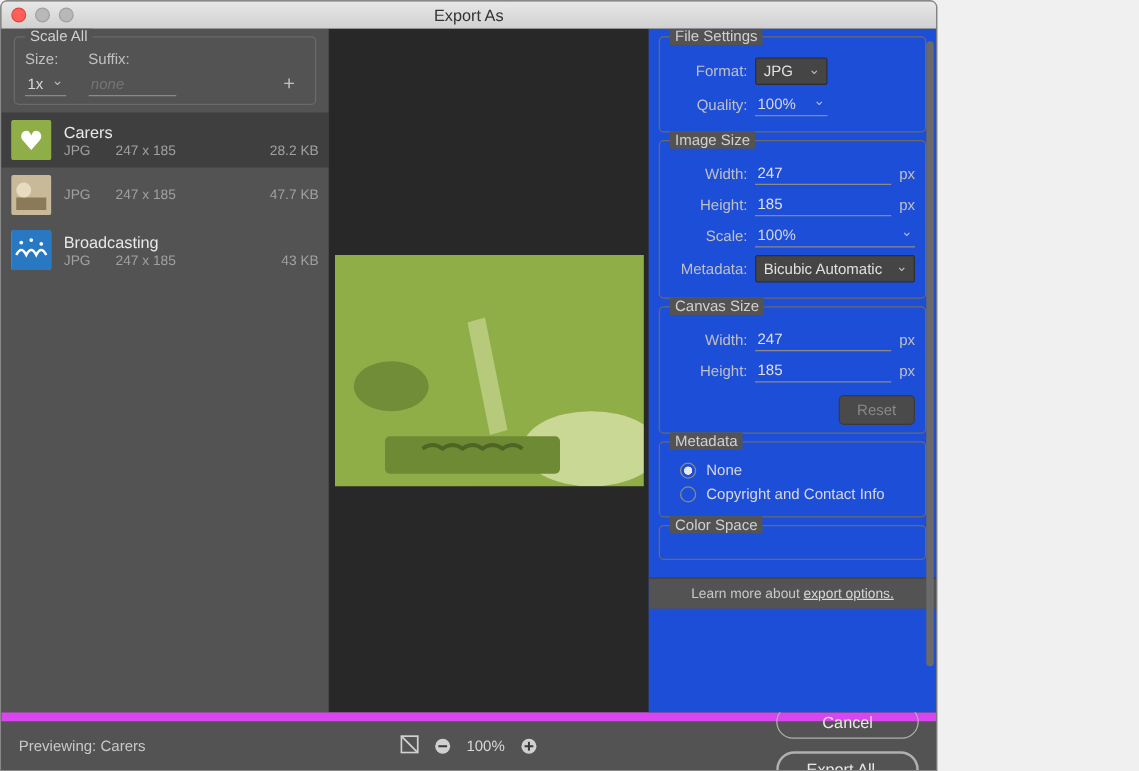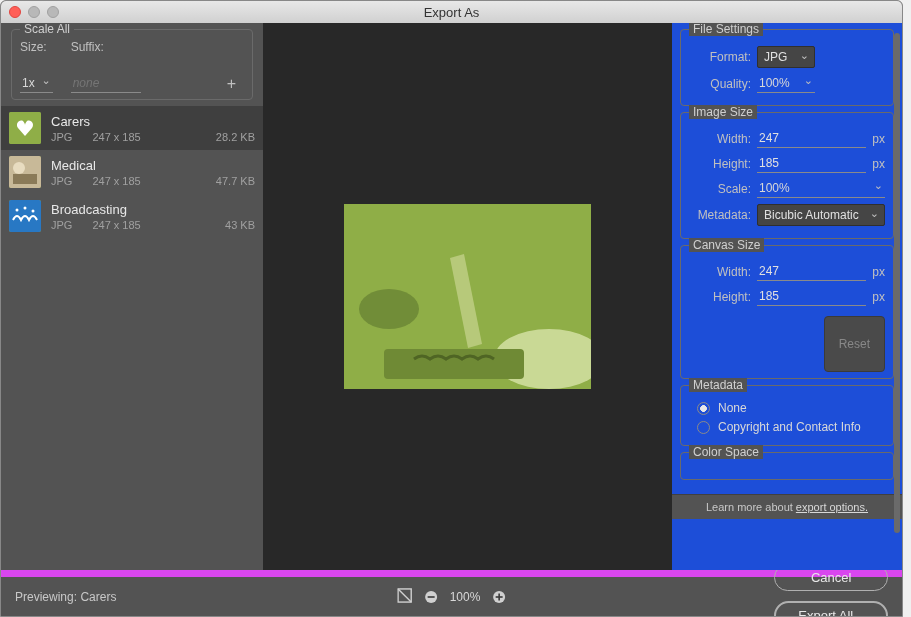--- a/index.html
+++ b/index.html
@@ -1,35 +1,35 @@
 <!DOCTYPE html>
 <html><head>
 <meta charset="utf-8">
 <style>
 * { box-sizing: border-box; margin: 0; padding: 0; font-family: -apple-system, "Helvetica Neue", Arial, sans-serif; }
 body { background: #f0f0f0; width: 911px; height: 617px; overflow: hidden; }
-.window { width: 903px; height: 617px; background: #535353; position: relative; border: 1px solid #888; border-radius: 6px 6px 0 0; overflow: hidden; }
+.window { width: 750px; height: 617px; background: #535353; position: relative; border: 1px solid #888; border-radius: 6px 6px 0 0; overflow: hidden; }
 .titlebar { height: 22px; background: linear-gradient(#e8e8e8,#d0d0d0); display:flex; align-items:center; position:relative; }
 .traffic { display:flex; gap:7px; position:absolute; left:8px; }
 .tl { width:12px; height:12px; border-radius:50%; }
 .tl.red{background:#ff5f57;border:1px solid #e04640;}
 .tl.yel{background:#b8b8b8;border:1px solid #a0a0a0;}
 .tl.grn{background:#b8b8b8;border:1px solid #a0a0a0;}
 .titlebar-title{flex:1;text-align:center;font-size:13px;color:#333;}
 .body { position:absolute; top:22px; bottom:0; left:0; right:0; background:#535353; display:flex; flex-direction:column;}
 .main { flex:1; display:flex; overflow:hidden;}
 .left { width: 262px; background:#535353; display:flex; flex-direction:column; }
 .center { flex:1; background:#282828; display:flex; align-items:center; justify-content:center; }
 .right { width: 230px; background:#1d4ed8; position:relative; overflow-y:auto; }
 
 
 .fieldset { border:1px solid #6a6a6a; border-radius:4px; margin:6px 10px; padding:10px 8px 6px 8px; position:relative;}
 .fieldset .legend { position:absolute; top:-8px; left:8px; background:#535353; padding:0 4px; font-size:12px; color:#d0d0d0;}
 .scale-row{display:flex;align-items:flex-end;gap:18px;}
-.scale-col{display:flex;flex-direction:column;gap:20px;}
+.scale-col{display:flex;flex-direction:column;gap:4px;}
 .lbl-sm{font-size:12px;color:#c0c0c0;}
 .sel-underline{background:transparent;border:none;border-bottom:1px solid #8a8a8a;color:#d8d8d8;font-size:12px;padding:2px 18px 2px 2px;cursor:pointer;position:relative;}
 .sel-underline::after{content:"⌄";position:absolute;right:2px;top:0;color:#c0c0c0;font-size:11px;}
 .txt-underline{background:transparent;border:none;border-bottom:1px solid #8a8a8a;color:#a8a8a8;font-style:italic;font-size:12px;padding:2px;width:70px;}
 .plus-btn{color:#c0c0c0;font-size:16px;cursor:pointer;margin-left:auto;margin-right:8px;}
 
 
 .asset-list{flex:1;}
 .asset-row{display:flex;align-items:center;gap:10px;padding:6px 8px;cursor:pointer;}
 .asset-row.selected{background:#3f3f3f;}
@@ -50,21 +50,21 @@
 .right .fieldset{margin:6px 8px;}
 .form-row{display:flex;align-items:center;margin:6px 0;font-size:12px;color:#c0c0c0;}
 .form-row .rlbl{width:62px;text-align:right;margin-right:6px;}
 .form-row .unit{margin-left:6px;color:#c0c0c0;}
 .dd{flex:1;background:#454545;border:1px solid #2f2f2f;color:#e0e0e0;font-size:12px;padding:3px 18px 3px 6px;cursor:pointer;position:relative;border-radius:2px;}
 .dd::after{content:"⌄";position:absolute;right:5px;top:2px;color:#c0c0c0;font-size:11px;}
 .inund{flex:1;background:transparent;border:none;border-bottom:1px solid #8a8a8a;color:#e0e0e0;font-size:12px;padding:2px;width:100%;}
 .radio-row{display:flex;align-items:center;gap:8px;font-size:12px;color:#d8d8d8;margin:5px 0 5px 8px;cursor:pointer;}
 .radio-outer{width:13px;height:13px;border-radius:50%;border:1px solid #8a8a8a;display:flex;align-items:center;justify-content:center;}
 .radio-outer.sel{background:radial-gradient(circle,#e8e8e8 0 40%,transparent 45%);}
-.reset-btn{background:#4a4a4a;border:1px solid #3a3a3a;color:#888;font-size:12px;padding:20px 14px;border-radius:4px;float:right;margin-top:4px;}
+.reset-btn{background:#4a4a4a;border:1px solid #3a3a3a;color:#888;font-size:12px;padding:4px 14px;border-radius:4px;float:right;margin-top:4px;}
 .learn{font-size:11px;color:#c8c8c8;text-align:center;border-top:1px solid #404040;padding:6px 4px;background:#535353;}
 .learn a{color:#d8d8d8;text-decoration:underline;cursor:pointer;}
 .scroll-ind{position:absolute;right:2px;top:10px;width:6px;height:500px;background:#6a6a6a;border-radius:3px;}
 
 
 .footer{height:46px;background:#535353;border-top:7px solid #d946ef;display:flex;align-items:center;padding:0 14px;gap:10px;}
 .footer .preview-label{font-size:12px;color:#c8c8c8;}
 .footer .zoom{position:absolute;left:50%;transform:translateX(-50%);display:flex;align-items:center;gap:12px;color:#d8d8d8;font-size:12px;}
 .btn-oval{background:transparent;border:1px solid #b0b0b0;color:#e8e8e8;font-size:13px;padding:5px 22px;border-radius:18px;cursor:pointer;}
 .btn-oval.primary{border-width:2px;}
@@ -118,21 +118,20 @@
                 </span>
               </div>
             </div>
             <div class="asset-row">
               <div class="thumb"><svg viewBox="0 0 32 32">
                   <rect width="32" height="32" fill="#c8b998"></rect>
                   <rect x="4" y="18" width="24" height="10" fill="#8a7a58"></rect>
                   <circle cx="10" cy="12" r="6" fill="#e8dcc0"></circle>
                 </svg></div>
               <div class="asset-meta">
-                <span class="asset-name">Medical</span>
                 <span class="asset-sub">
                   <span>JPG</span>
                   <span>247 x 185</span>
                   <span class="sz">47.7 KB</span>
                 </span>
               </div>
             </div>
             <div class="asset-row">
               <div class="thumb"><svg viewBox="0 0 32 32">
                   <rect width="32" height="32" fill="#2878c4"></rect>

